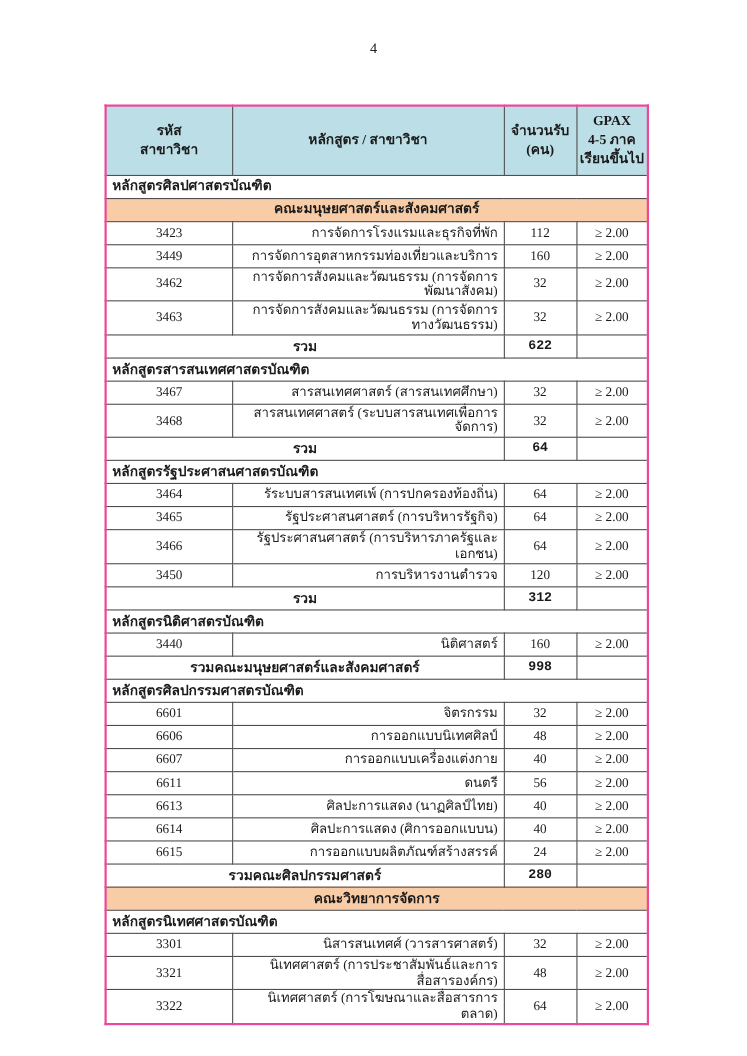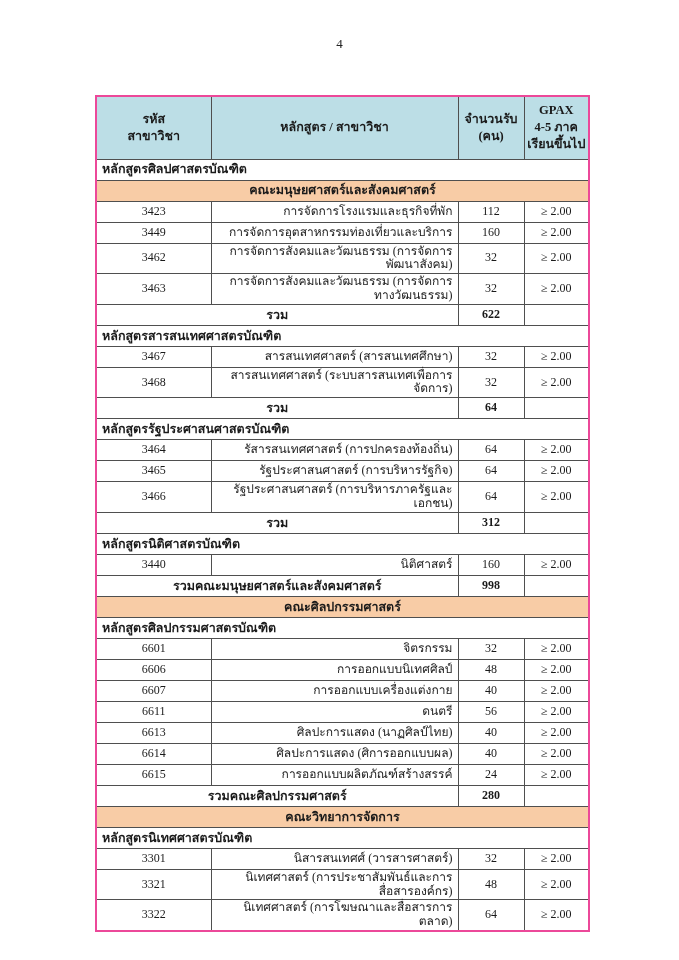--- a/index.html
+++ b/index.html
@@ -45,21 +45,21 @@
     font-size:12.5px;
   }
   .group-cell {
     font-weight:bold;
     text-align:left;
     font-size:12.5px;
   }
   .code-cell, .seats-cell, .gpax-cell { text-align:center; }
   .name-cell { text-align:right; }
   .total-label-cell { font-weight:bold; text-align:center; font-size:12.5px; }
-  .total-seats-cell { font-weight:bold; text-align:center; }
+  .total-seats-cell { font-weight:bold; text-align:center;font-family:Liberation Mono, monospace; }
 </style>
 </head>
 <body>
 
 <div class="page-number">4</div>
 
 <table class="adm">
   <colgroup>
     <col style="width:115px">
     <col style="width:247px">
@@ -140,34 +140,40 @@
       <tr>
         <td class="total-label-cell" colspan="2">รวม</td>
         <td class="total-seats-cell">64</td>
         <td class="gpax-cell"></td>
       </tr>
       <tr>
         <td class="group-cell" colspan="4">หลักสูตรรัฐประศาสนศาสตรบัณฑิต</td>
       </tr>
       <tr>
         <td class="code-cell">3464</td>
-        <td class="name-cell">รัสารสนเทศศาสตร์ (การปกครองท้องถิ่น)</td>
+        <td class="name-cell">รัระบบสารสนเทศเพ์ (การปกครองท้องถิ่น)</td>
         <td class="seats-cell">64</td>
         <td class="gpax-cell">≥ 2.00</td>
       </tr>
       <tr>
         <td class="code-cell">3465</td>
         <td class="name-cell">รัฐประศาสนศาสตร์ (การบริหารรัฐกิจ)</td>
         <td class="seats-cell">64</td>
         <td class="gpax-cell">≥ 2.00</td>
       </tr>
       <tr>
         <td class="code-cell">3466</td>
         <td class="name-cell">รัฐประศาสนศาสตร์ (การบริหารภาครัฐและเอกชน)</td>
         <td class="seats-cell">64</td>
+        <td class="gpax-cell">≥ 2.00</td>
+      </tr>
+      <tr>
+        <td class="code-cell">3450</td>
+        <td class="name-cell">การบริหารงานตำรวจ</td>
+        <td class="seats-cell">120</td>
         <td class="gpax-cell">≥ 2.00</td>
       </tr>
       <tr>
         <td class="total-label-cell" colspan="2">รวม</td>
         <td class="total-seats-cell">312</td>
         <td class="gpax-cell"></td>
       </tr>
       <tr>
         <td class="group-cell" colspan="4">หลักสูตรนิติศาสตรบัณฑิต</td>
       </tr>
@@ -176,23 +182,20 @@
         <td class="name-cell">นิติศาสตร์</td>
         <td class="seats-cell">160</td>
         <td class="gpax-cell">≥ 2.00</td>
       </tr>
       <tr>
         <td class="total-label-cell" colspan="2">รวมคณะมนุษยศาสตร์และสังคมศาสตร์</td>
         <td class="total-seats-cell">998</td>
         <td class="gpax-cell"></td>
       </tr>
       <tr>
-        <td class="faculty-cell" colspan="4">คณะศิลปกรรมศาสตร์</td>
-      </tr>
-      <tr>
         <td class="group-cell" colspan="4">หลักสูตรศิลปกรรมศาสตรบัณฑิต</td>
       </tr>
       <tr>
         <td class="code-cell">6601</td>
         <td class="name-cell">จิตรกรรม</td>
         <td class="seats-cell">32</td>
         <td class="gpax-cell">≥ 2.00</td>
       </tr>
       <tr>
         <td class="code-cell">6606</td>
@@ -213,21 +216,21 @@
         <td class="gpax-cell">≥ 2.00</td>
       </tr>
       <tr>
         <td class="code-cell">6613</td>
         <td class="name-cell">ศิลปะการแสดง (นาฏศิลป์ไทย)</td>
         <td class="seats-cell">40</td>
         <td class="gpax-cell">≥ 2.00</td>
       </tr>
       <tr>
         <td class="code-cell">6614</td>
-        <td class="name-cell">ศิลปะการแสดง (ศิการออกแบบผล)</td>
+        <td class="name-cell">ศิลปะการแสดง (ศิการออกแบบน)</td>
         <td class="seats-cell">40</td>
         <td class="gpax-cell">≥ 2.00</td>
       </tr>
       <tr>
         <td class="code-cell">6615</td>
         <td class="name-cell">การออกแบบผลิตภัณฑ์สร้างสรรค์</td>
         <td class="seats-cell">24</td>
         <td class="gpax-cell">≥ 2.00</td>
       </tr>
       <tr>

